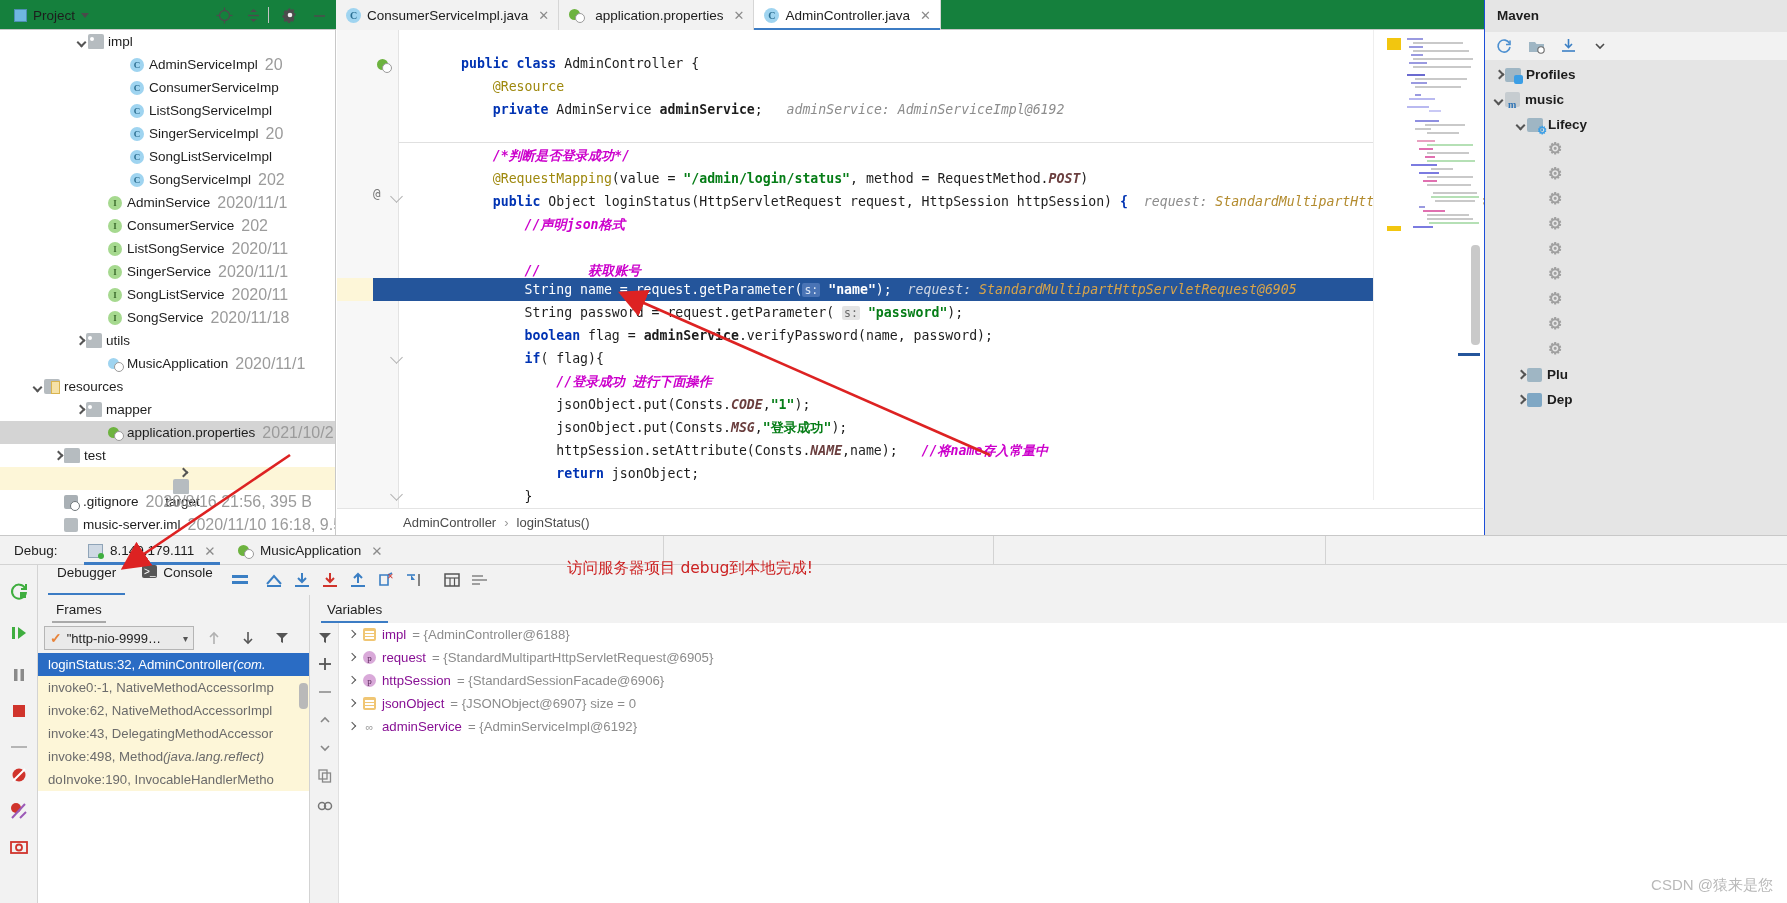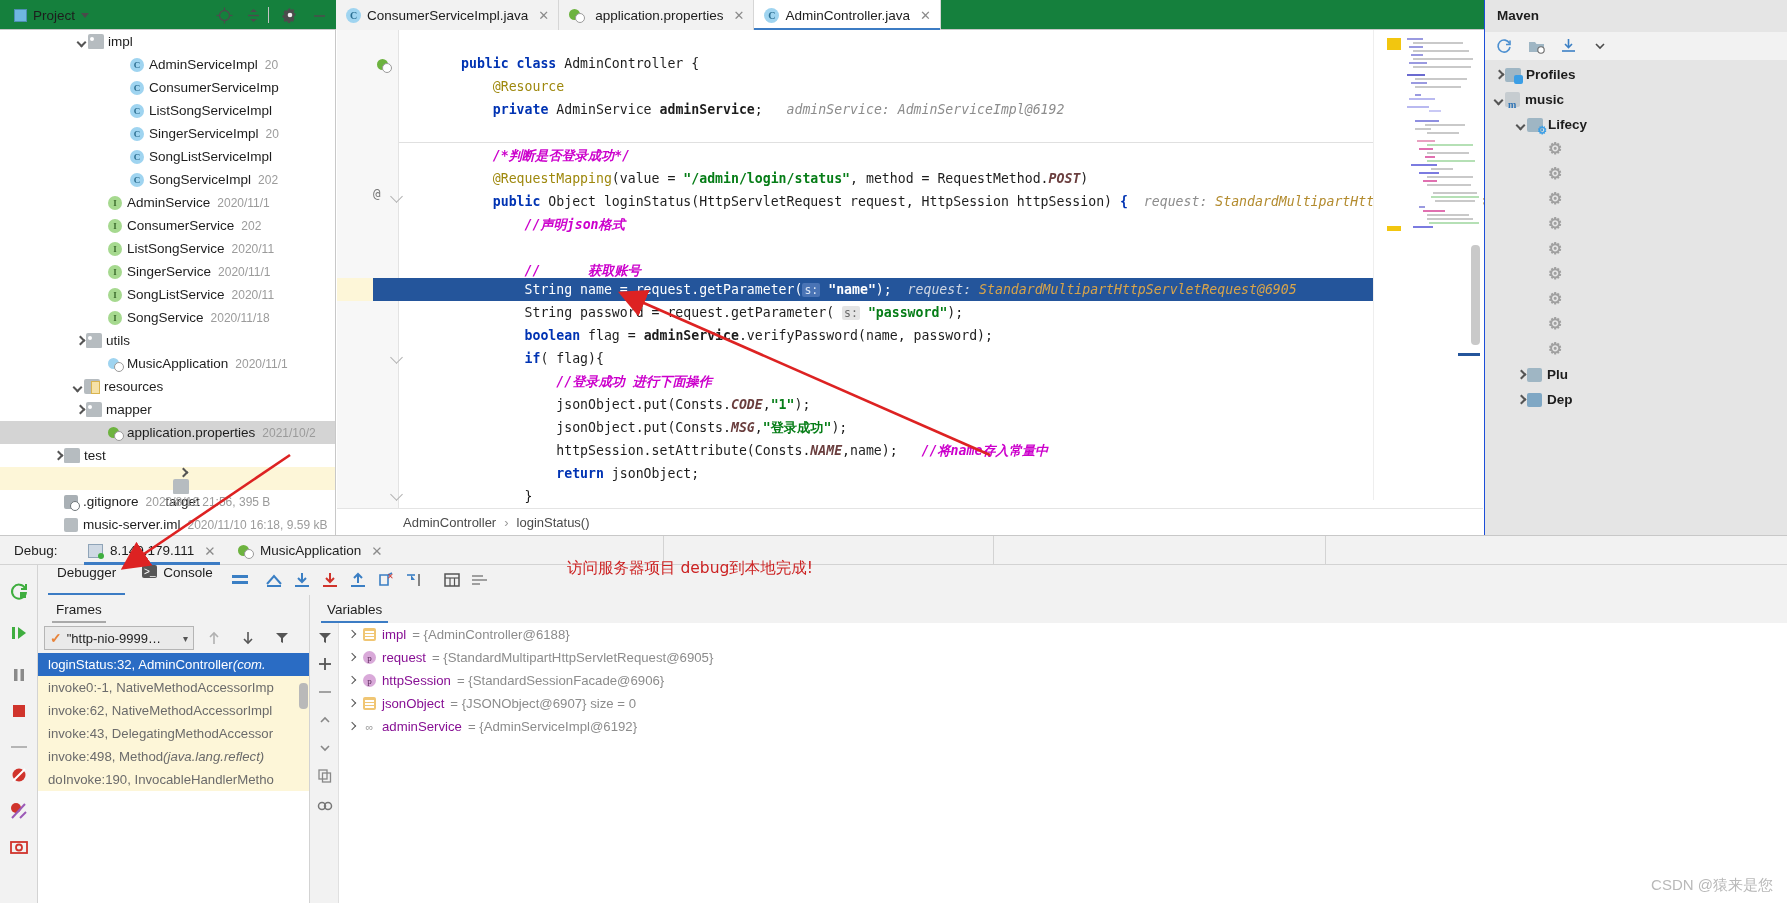--- a/index.html
+++ b/index.html
@@ -48,21 +48,21 @@
   .ic-res:after { content:""; position:absolute; right:0px; top:2px; width:7px; height:11px; background:#f6e2a8; border:1px solid #d9b44f; }
   .ic-class { width:14px;height:14px;border-radius:50%; background:#9fd4f0; color:#2b6e91; font-size:9px; font-weight:bold; display:flex;align-items:center;justify-content:center; margin-right:5px; flex:none; font-family:"Liberation Serif",serif;}
   .ic-iface { width:14px;height:14px;border-radius:50%; background:#a6d98f; color:#3c6b2d; font-size:9px; font-weight:bold; display:flex;align-items:center;justify-content:center; margin-right:5px; flex:none; font-family:"Liberation Serif",serif;}
   .ic-spring { width:15px;height:14px; margin-right:4px; flex:none; position:relative; }
   .ic-spring:before { content:""; position:absolute; left:0; top:1px; width:11px; height:11px; border-radius:50%; background:#6db33f; }
   .ic-spring:after { content:""; position:absolute; left:6px; top:5px; width:8px; height:8px; border-radius:50%; border:1.5px solid #9a9a9a; background:#fff; }
   .ic-spring.runclass:before { background:#9fd4f0; }
   .ic-git { width:14px;height:14px; margin-right:5px; flex:none; background:#a9b0b5; border-radius:2px; position:relative; }
   .ic-git:after { content:""; position:absolute; right:-2px; bottom:-2px; width:8px;height:8px;border-radius:50%;border:1.5px solid #6f7679; background:#fff;}
   .ic-iml { width:14px;height:14px; margin-right:5px; flex:none; background:#b6bcc0; border-radius:2px;}
-  .tdate { color:#9b9b9b; font-size:12px; margin-left:7px; }
+  .tdate { color:#9b9b9b; font-size:16px; margin-left:7px; }
   .tlabel { font-size:13.5px; }
 
   
   .editor { position:absolute; left:337px; top:30px; width:1146px; height:505px; background:#ffffff; }
   .gutter { position:absolute; left:0; top:0; width:62px; height:505px; background:#f7f7f7; border-right:1px solid #e3e3e3; }
   .lnum { position:absolute; right:30px; font-size:12.5px; color:#999999; font-family:"Liberation Mono", monospace; }
   .code { position:absolute; left:62px; top:0; right:0; height:470px; font-family:"DejaVu Sans Mono", monospace; font-size:13.2px; }
   .cl { position:absolute; left:0; white-space:pre; height:23px; line-height:23px; }
   .sel-line { position:absolute; left:36px; right:0; height:23px; background:#24559b; }
   .sel-line2 { position:absolute; left:0; width:62px; height:23px; background:#fdf6d8; }
@@ -310,21 +310,21 @@
           <span class="arrow right"></span>
           <span class="ic ic-folder"></span>
           <span class="tlabel">utils</span>
         </div>
         <div class="trow" style="padding-left: 96px;">
           <span class="arrow"></span>
           <span class="ic-spring runclass"></span>
           <span class="tlabel">MusicApplication</span>
           <span class="tdate">2020/11/1</span>
         </div>
-        <div class="trow" style="padding-left: 72px;">
+        <div class="trow" style="padding-left: 32px;">
           <span class="arrow down"></span>
           <span class="ic ic-res"></span>
           <span class="tlabel">resources</span>
         </div>
         <div class="trow" style="padding-left: 74px;">
           <span class="arrow right"></span>
           <span class="ic ic-folder"></span>
           <span class="tlabel">mapper</span>
         </div>
         <div class="trow sel" style="padding-left: 96px;">

